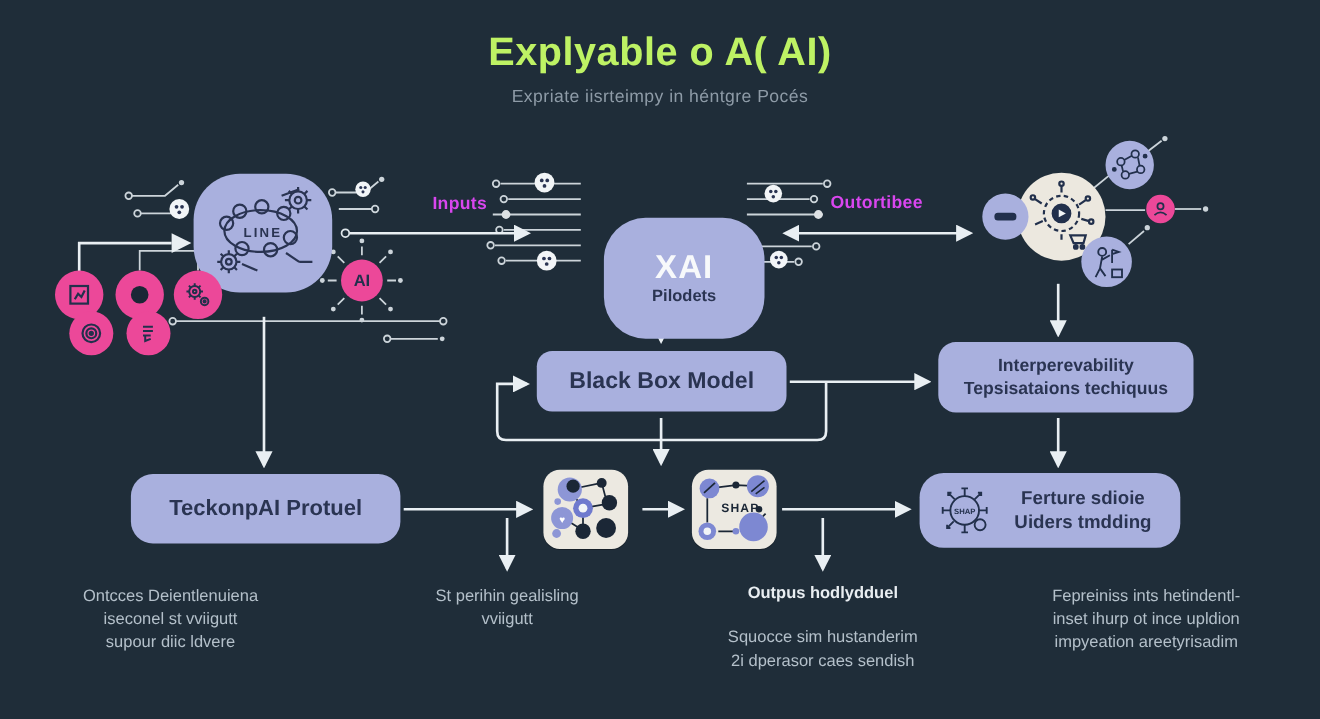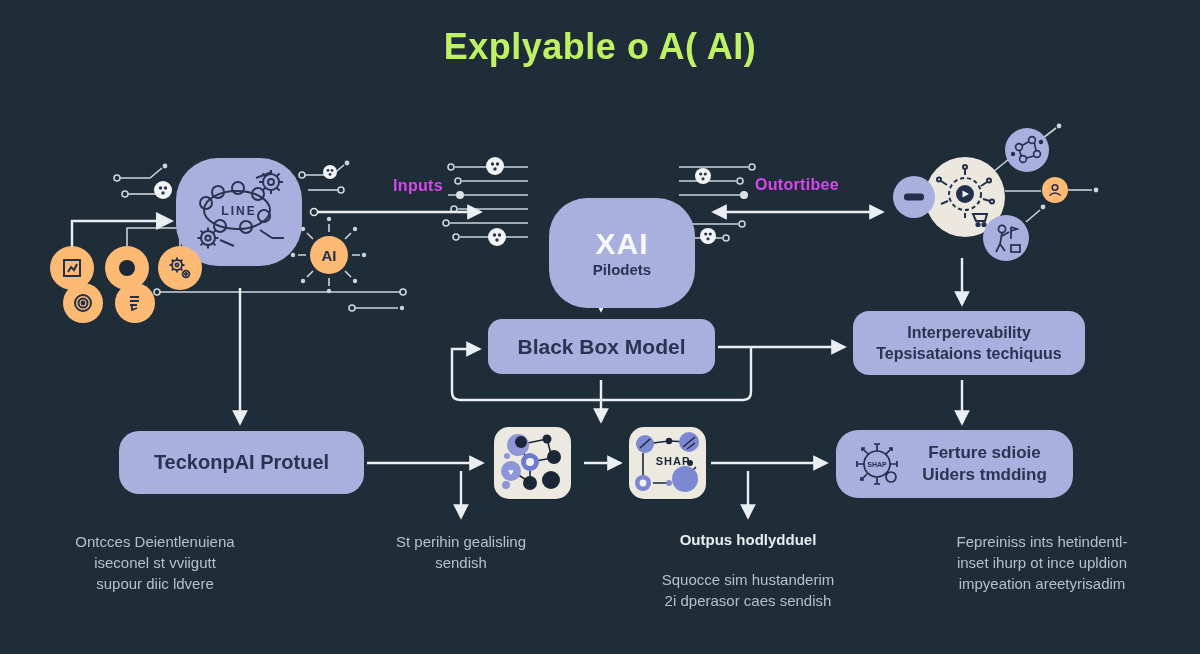--- a/index.html
+++ b/index.html
@@ -18,21 +18,21 @@
     left:0;right:0;top:80px;text-align:center;
     font-size:16px;font-weight:400;color:#8e9ba7;letter-spacing:.4px;
   }
   .pnode{
     background:#a9b0de;border-radius:18px;display:flex;align-items:center;justify-content:center;
     color:#2a3452;font-weight:700;text-align:center;box-sizing:border-box;
   }
   .squircle{border-radius:42px;}
   .flow-label{color:#d946ef;font-weight:700;font-size:16px;letter-spacing:.3px;text-align:center;}
   .circle{border-radius:50%;display:flex;align-items:center;justify-content:center;box-sizing:border-box;}
-  .white-c{background:#fdba74;}
+  .white-c{background:#ec4899;}
   .peri-c{background:#a9b0de;}
   .cream-c{background:#ece8df;}
   .tile{
     background:#ece9e1;border-radius:15px;box-shadow:0 1px 0 rgba(0,0,0,.25);
   }
   .col{position:absolute;text-align:center;color:#b4c0ca;font-size:15px;line-height:21px;}
   .col .head{color:#e9eef2;font-weight:700;margin-bottom:19px;}
   svg{display:block;}
   .overlay-svg{position:absolute;left:0;top:0;pointer-events:none;}
   .xai-title{font-size:30px;font-weight:800;color:#f7f9fb;letter-spacing:1px;line-height:30px;}
@@ -192,20 +192,21 @@
       <path d="M584 463 H620" marker-end="url(#ah)"></path>
 
       <path d="M711 463 H826" marker-end="url(#ah)"></path>
 
       <path d="M461 471 V517" marker-end="url(#ah)"></path>
       <path d="M748 471 V517" marker-end="url(#ah)"></path>
     </g>
   </svg>
 
   <div class="abs title">Explyable o A( AI)</div>
+  <div class="abs subtitle">Expriate iisrteimpy in héntgre Pocés</div>
 
   <div class="abs flow-label" style="left:372px;top:177px;width:92px;">Inputs</div>
   <div class="abs flow-label" style="left:745px;top:176px;width:104px;">Outortibee</div>
 
   <div class="abs pnode squircle" style="left:176px;top:158px;width:126px;height:108px;">
     <svg width="126" height="108" viewBox="0 0 126 108">
       <g stroke="#2a3452" stroke-width="2" fill="none">
         <ellipse cx="61" cy="52" rx="33" ry="19"></ellipse>
         <circle cx="30" cy="45" r="6"></circle>
         <circle cx="42" cy="34" r="6"></circle>
@@ -406,21 +407,21 @@
   </div>
 
   <div class="col" style="left:45px;top:531px;width:220px;">
     <div>Ontcces Deientlenuiena</div>
     <div>iseconel st vviigutt</div>
     <div>supour diic ldvere</div>
   </div>
 
   <div class="col" style="left:331px;top:531px;width:260px;">
     <div>St perihin gealisling</div>
-    <div>sendish</div>
+    <div>vviigutt</div>
   </div>
 
   <div class="col" style="left:608px;top:529px;width:280px;">
     <div class="head">Outpus hodlydduel</div>
     <div>Squocce sim hustanderim</div>
     <div>2i dperasor caes sendish</div>
   </div>
 
   <div class="col" style="left:902px;top:531px;width:280px;">
     <div>Fepreiniss ints hetindentl-</div>

